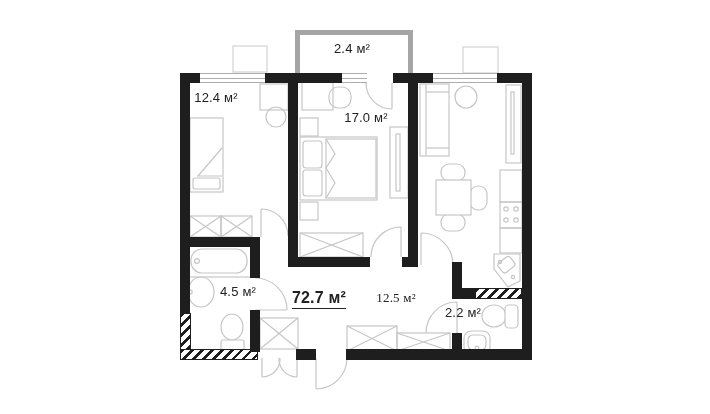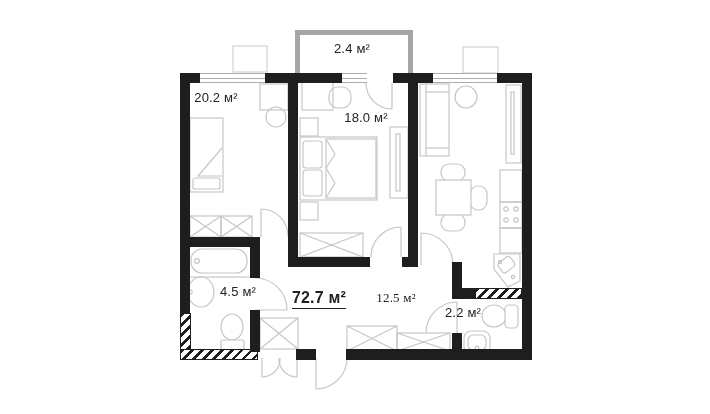--- a/index.html
+++ b/index.html
@@ -151,20 +151,20 @@
   <div class="wall" style="left:402px;top:257px;width:16px;height:10px;"></div>
   <div class="wall" style="left:180px;top:237px;width:80px;height:10px;"></div>
   <div class="wall" style="left:250px;top:237px;width:10px;height:41px;"></div>
   <div class="wall" style="left:250px;top:310px;width:10px;height:42px;"></div>
   <div class="wall" style="left:452px;top:262px;width:10px;height:26px;"></div>
   <div class="wall" style="left:452px;top:288px;width:23px;height:11px;"></div>
   <div class="wall-hatch" style="left:475px;top:288px;width:47px;height:11px;"></div>
   <div class="wall" style="left:452px;top:333px;width:10px;height:27px;"></div>
 
   <div class="lbl" style="left:312px;top:41px;width:80px;">2.4 м²</div>
-  <div class="lbl" style="left:166px;top:90px;width:100px;">20.2 м²</div>
-  <div class="lbl" style="left:316px;top:110px;width:100px;">18.0 м²</div>
+  <div class="lbl" style="left:166px;top:90px;width:100px;">12.4 м²</div>
+  <div class="lbl" style="left:316px;top:110px;width:100px;">17.0 м²</div>
   <div class="lbl" style="left:188px;top:284px;width:100px;">4.5 м²</div>
   <div class="lbl lbl-total" style="left:269px;top:289px;width:100px;"><span>72.7 м²</span></div>
   <div class="lbl" style="left:346px;top:290px;width:100px;font-family:Liberation Serif, serif;">12.5 м²</div>
   <div class="lbl" style="left:433px;top:305px;width:60px;">2.2 м²</div>
 
 </div>
 
 </body></html>

